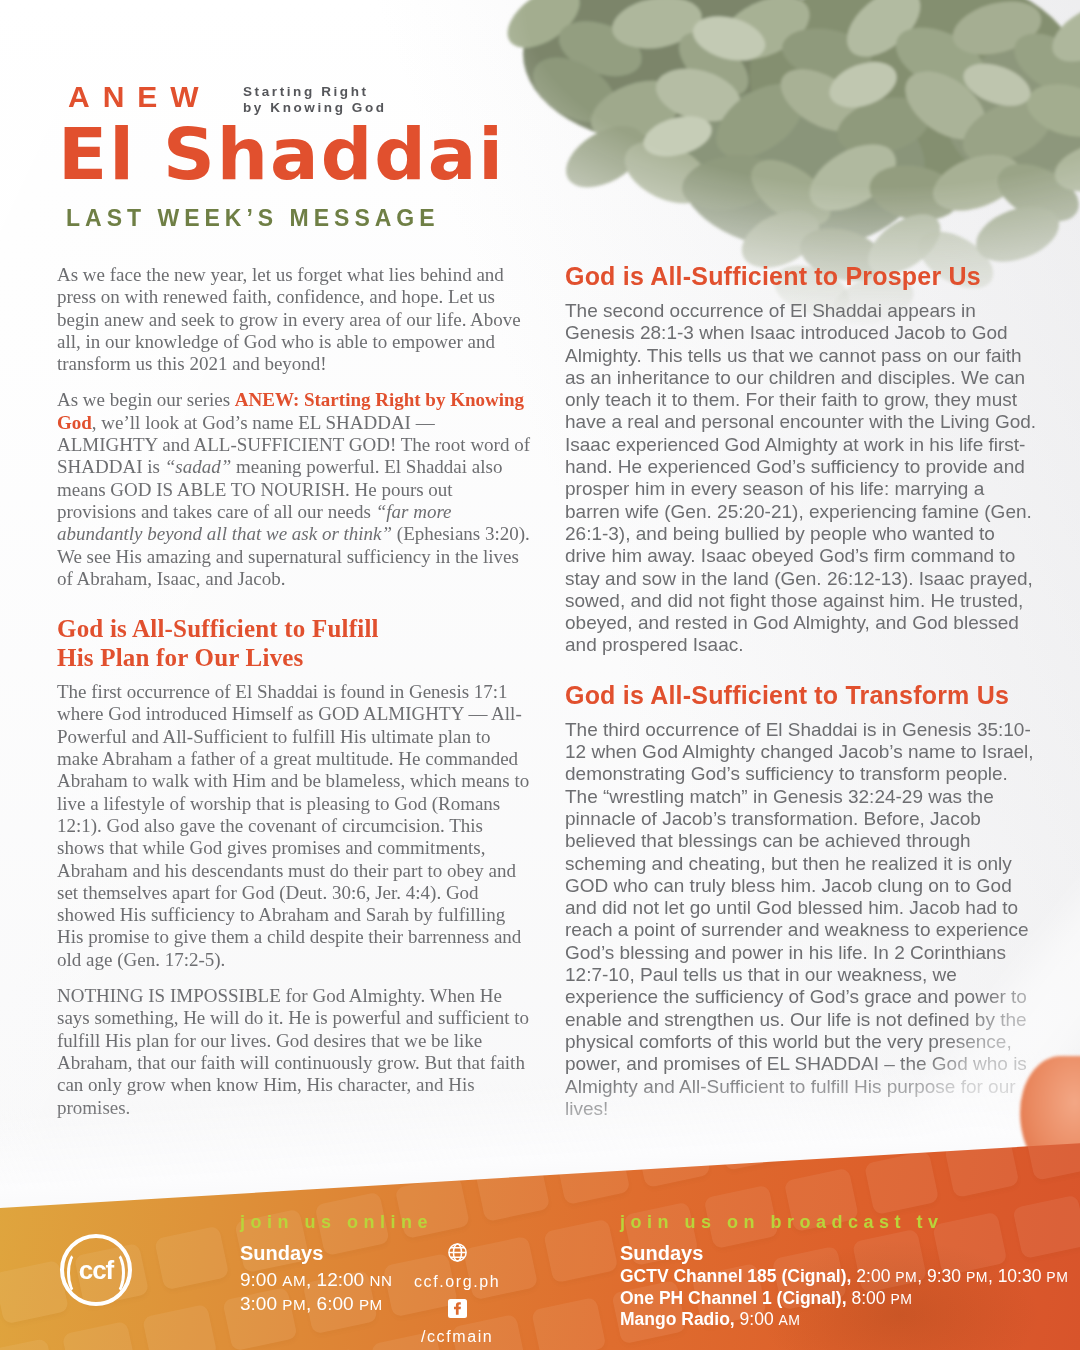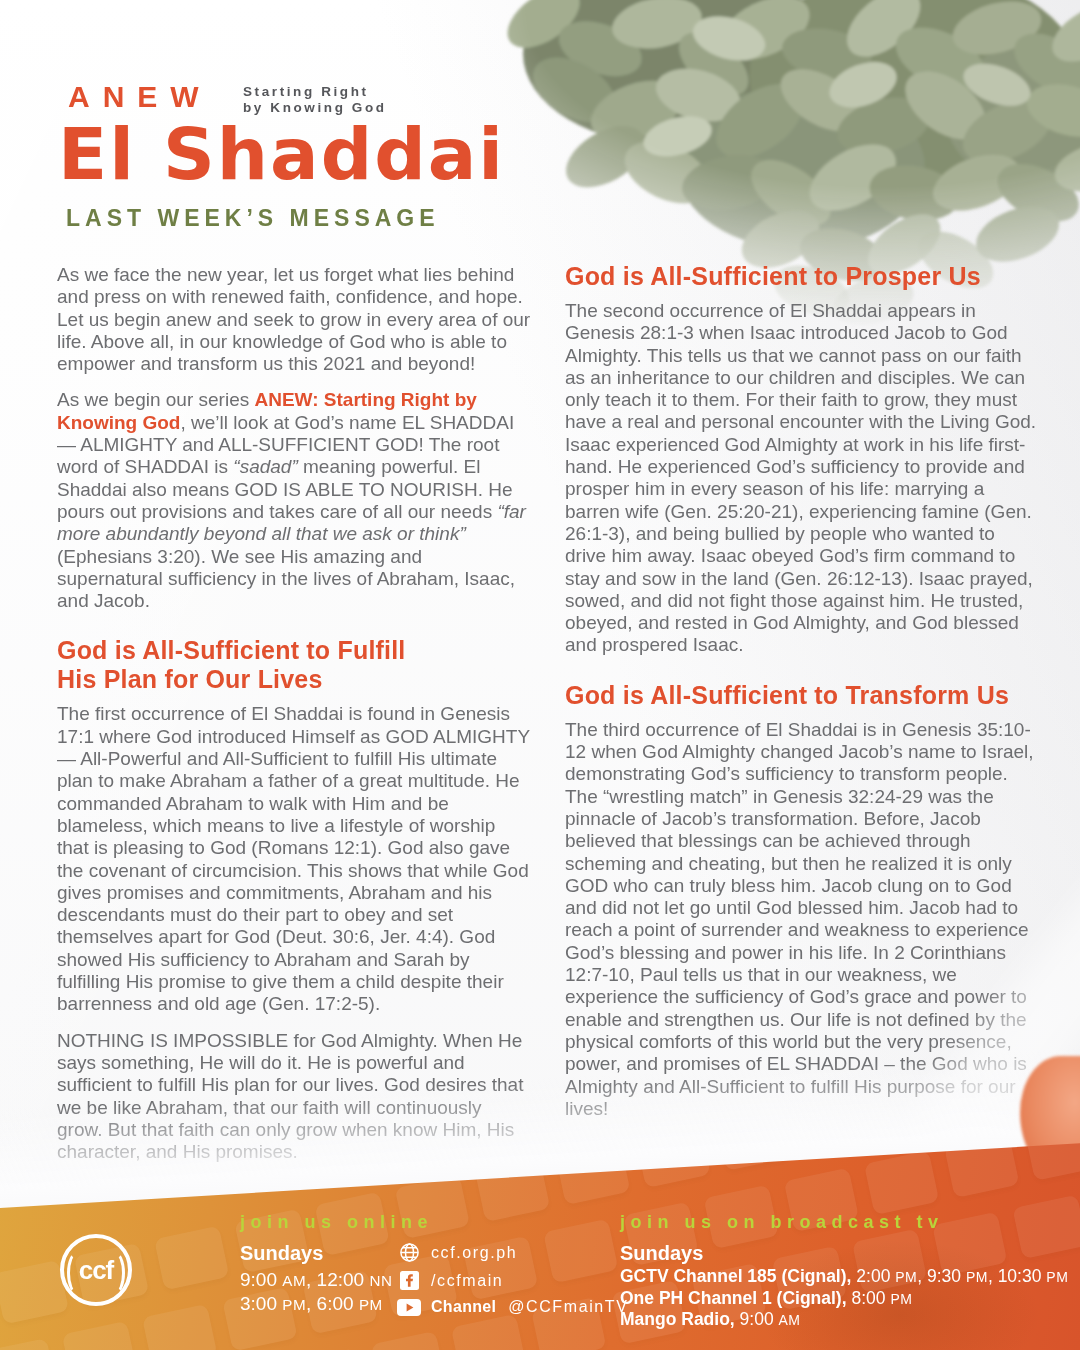--- a/index.html
+++ b/index.html
@@ -13,21 +13,21 @@
   .series{position:absolute;left:68px;top:80px;font-size:30px;font-weight:800;
           letter-spacing:13px;color:#e1502e;}
   .series-sub{position:absolute;left:243px;top:84px;font-size:13.5px;font-weight:700;
           letter-spacing:2.6px;color:#55565a;line-height:15.5px;white-space:pre-line;}
   .title{position:absolute;left:58px;top:112px;font-size:72px;font-weight:600;
          letter-spacing:2px;color:#e1502e;font-family:"DejaVu Sans","Liberation Sans",sans-serif;}
   .kicker{position:absolute;left:66px;top:205px;font-size:23px;font-weight:700;
           letter-spacing:5px;color:#6f7f45;}
   
   .col{position:absolute;width:474px;font-size:19px;line-height:22.3px;color:#6d6e71;}
-  .col-left{left:57px;top:264px;}
+  .col-left{left:57px;top:264px;font-family:Liberation Serif, serif;}
   .col-right{left:565px;top:262px;}
   .col p{margin:0 0 14px 0;}
   .col h2{margin:24px 0 9px 0;font-size:25px;line-height:29px;font-weight:700;
           color:#e1502e;letter-spacing:.2px;}
   .col h2:first-child{margin-top:0;}
   .seg-bold-red{font-weight:700;color:#e1502e;font-style:normal;}
   .seg-italic{font-style:italic;}
   
   .plant{position:absolute;top:-8px;right:-20px;width:680px;height:340px;}
   .white-band{position:absolute;left:-60px;top:1078px;width:1220px;height:150px;
@@ -54,21 +54,21 @@
       border:3px solid transparent;border-radius:50%;}
   .logo::before{left:3px;border-left-color:#fff;}
   .logo::after{right:3px;border-right-color:#fff;}
   .logo-text{font-size:26px;font-weight:700;letter-spacing:-1px;}
   .f-heading{position:absolute;font-size:18px;font-weight:700;letter-spacing:5.5px;color:#b9d43b;}
   .oh{left:240px;top:82px;} .bh{left:620px;top:82px;}
   .f-day{position:absolute;font-size:20px;font-weight:700;}
   .od{left:240px;top:112px;} .bd{left:620px;top:112px;}
   .f-times{position:absolute;left:240px;top:138px;font-size:19px;line-height:23px;}
   .links{position:absolute;left:397px;top:112px;display:flex;flex-direction:column;gap:8px;}
-  .link-row{display:flex;align-items:center;gap:10px;font-size:16px;letter-spacing:1.6px;}
+  .link-row{display:flex;align-items:center;gap:10px;font-size:16px;letter-spacing:1.6px;flex-direction:column;}
   .link-row .brand{font-weight:700;letter-spacing:.3px;margin-right:2px;}
   .brows{position:absolute;left:620px;top:136px;font-size:17.5px;line-height:20.5px;}
   .sc{font-size:.8em;letter-spacing:.5px;}
   .icon-box{width:24px;display:flex;justify-content:center;}
   [data-name$="-icon"] svg{display:block;}
 </style>
 </head>
 <body>
 
 <div class="page" data-name="poster">

